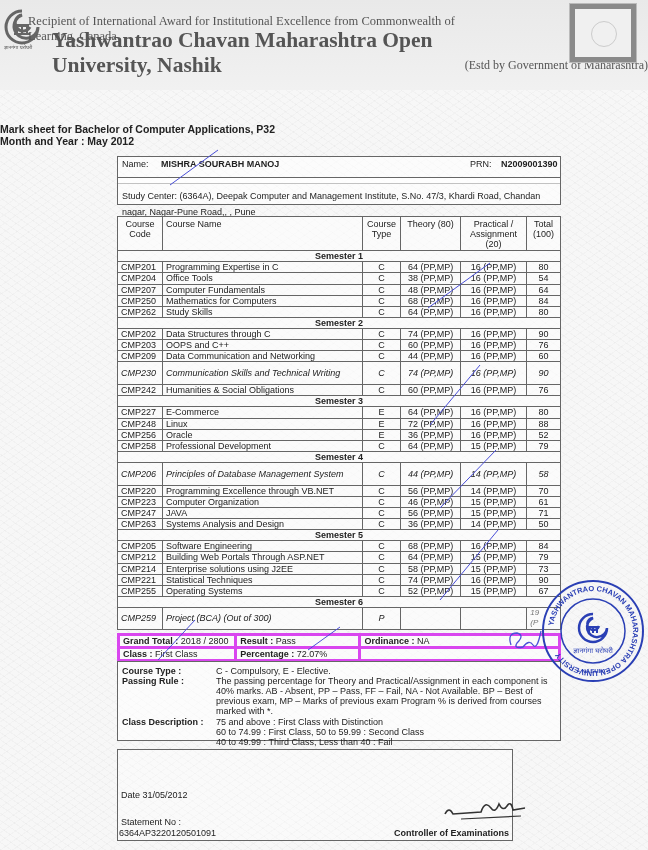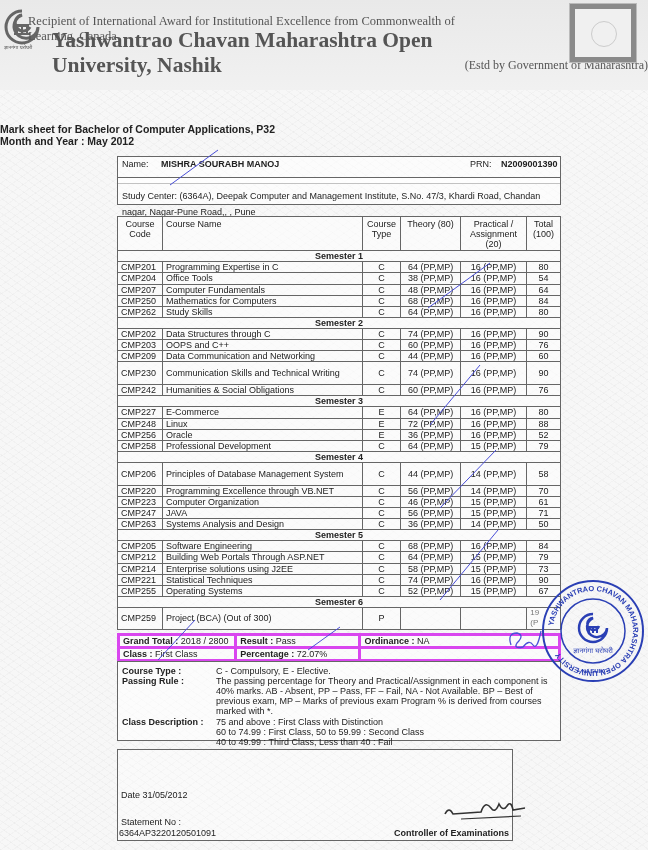--- a/index.html
+++ b/index.html
@@ -67,21 +67,21 @@
     position: absolute; left: 117px; top: 216px; width: 444px;
     border-collapse: collapse; font-size: 9px; background: rgba(255,255,255,0.55);
   }
   table.marks td, table.marks th {
     border: 1px solid #666; padding: 0 3px; line-height: 10.1px; font-weight: normal;
   }
   table.marks th { vertical-align: top; text-align: left; padding-top: 2px; padding-bottom: 1px; }
   table.marks th.c { text-align: center; }
   table.marks td.c { text-align: center; }
   table.marks td.sem { text-align: center; font-weight: bold; }
-  table.marks tr.tall td { line-height: 10px; height: 22px; }
+  table.marks tr.tall td { line-height: 10px; height: 22px; font-style: italic; }
   table.marks tr.tall6 td { height: 21px; }
   col.code { width: 44px; } col.name { width: 195px; } col.type { width: 38px; }
   col.th { width: 58px; } col.pr { width: 65px; } col.tot { width: 33px; }
 
   table.summary {
     position: absolute; left: 117px; top: 633px; width: 444px;
     border-collapse: collapse; font-size: 9px; background: rgba(255,255,255,0.55);
   }
   table.summary td { border: 3px solid #d946ef; padding: 0 3px; line-height: 10px; }
   table.summary b { font-weight: bold; }

